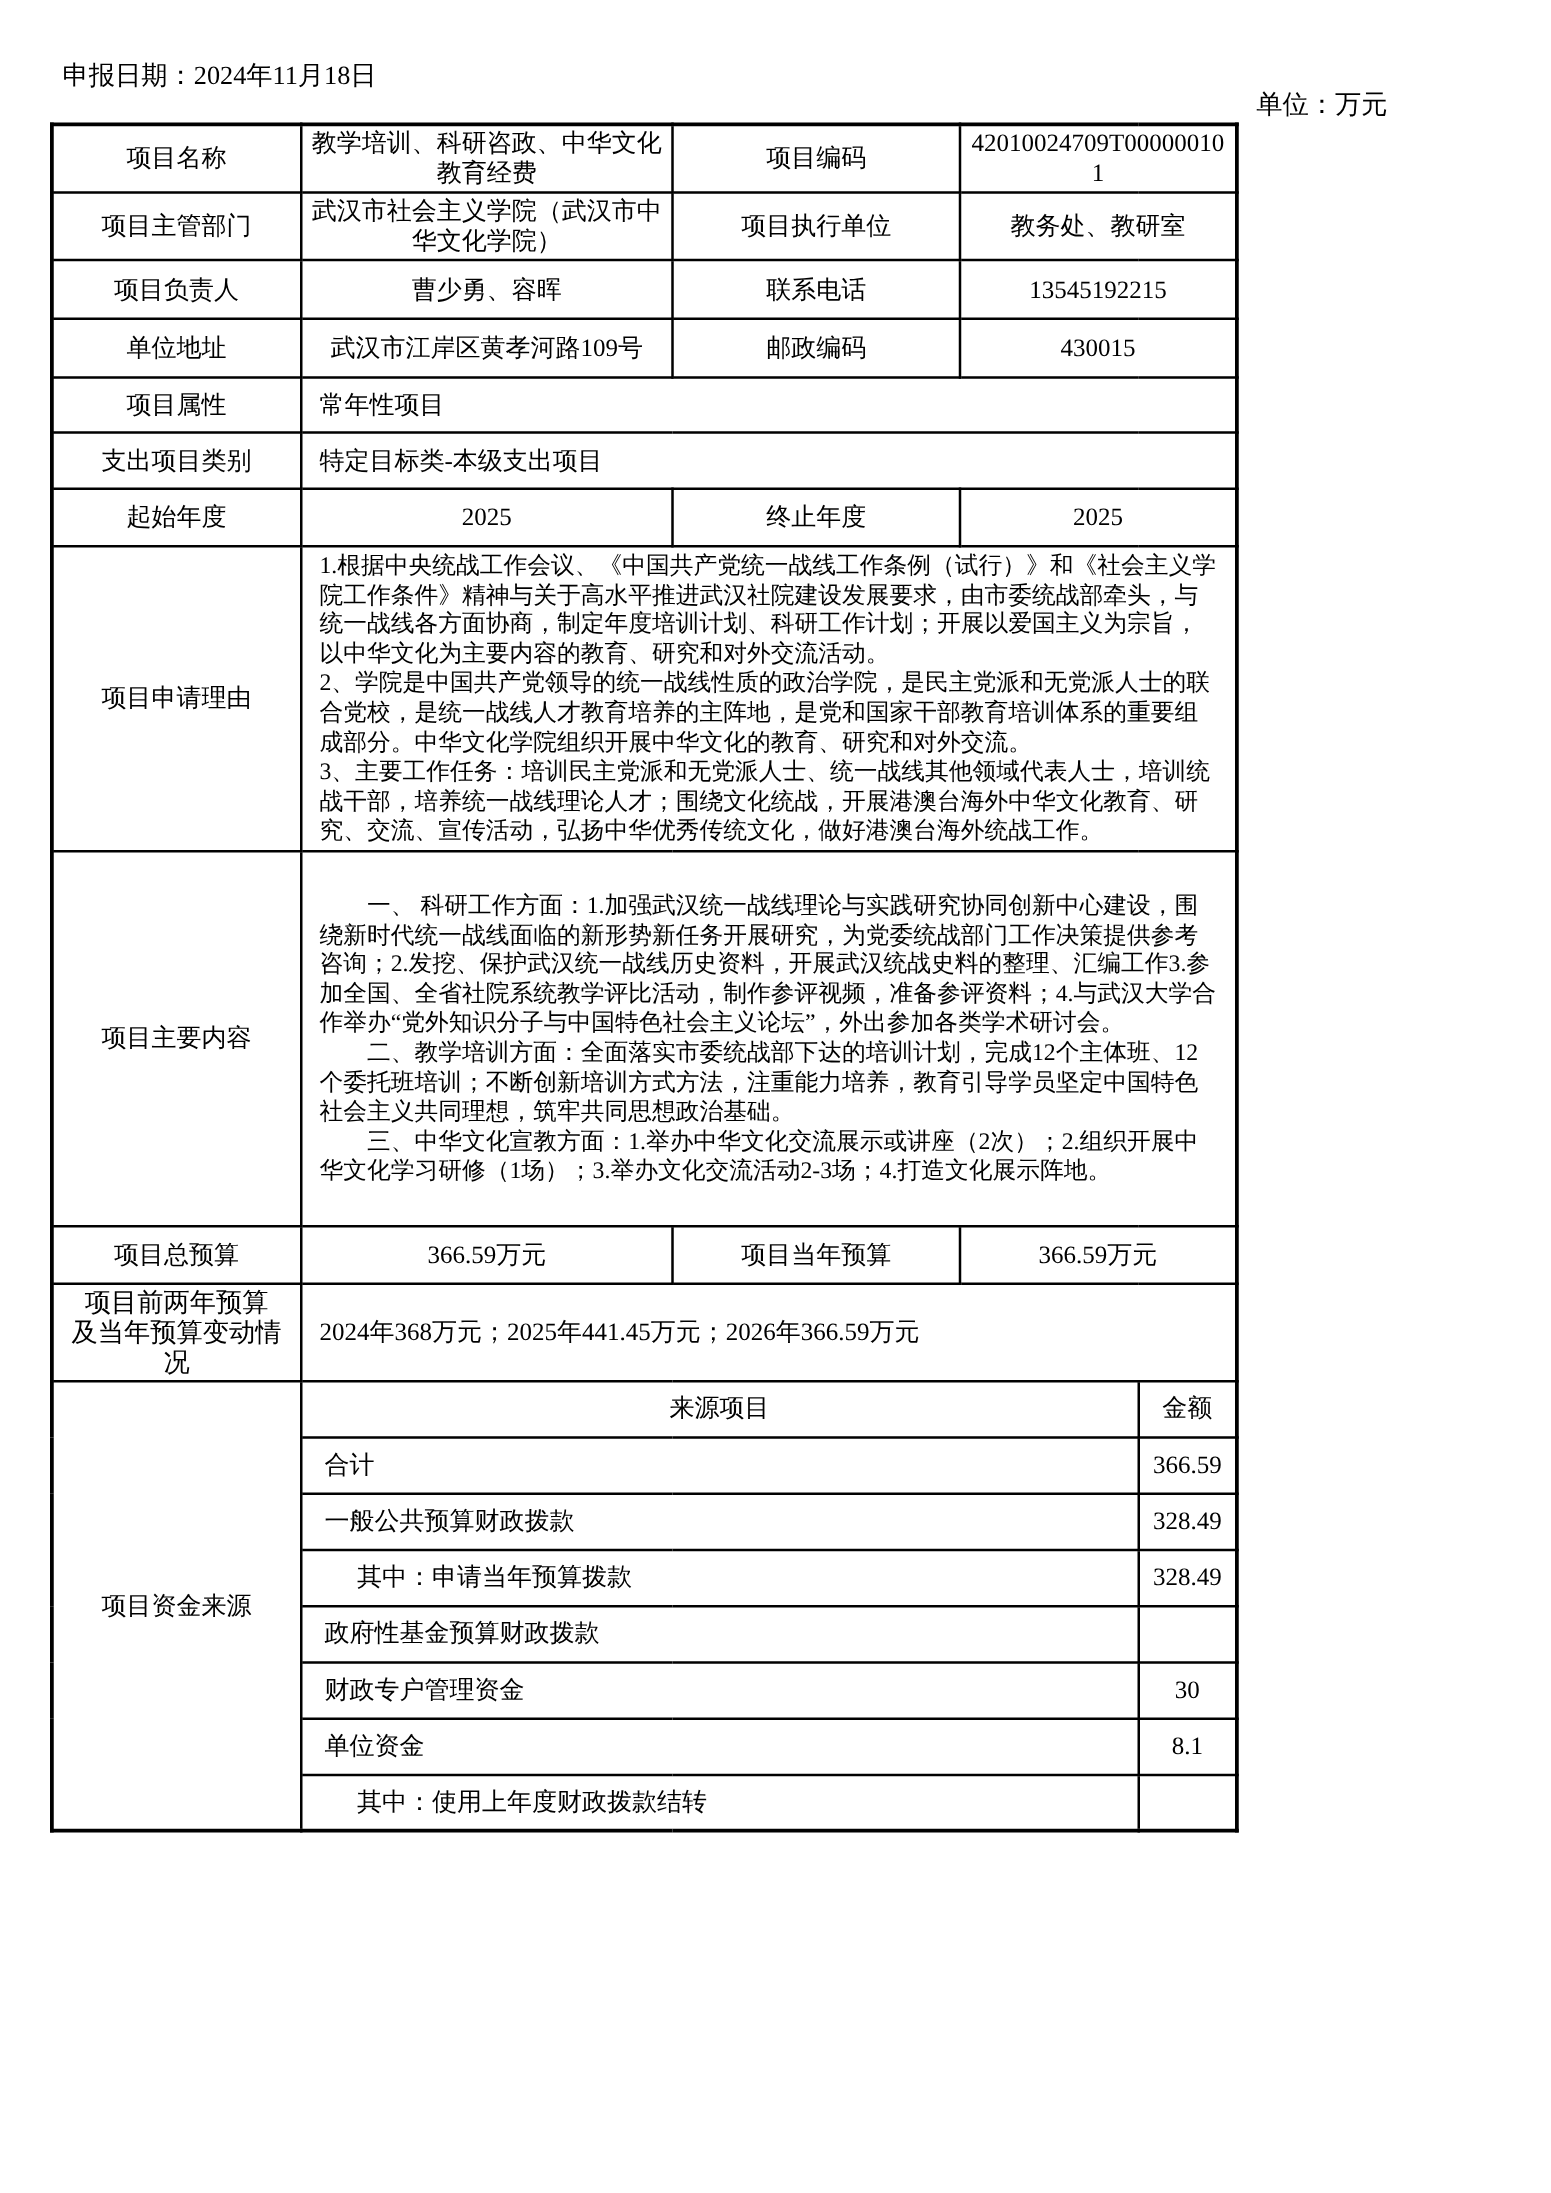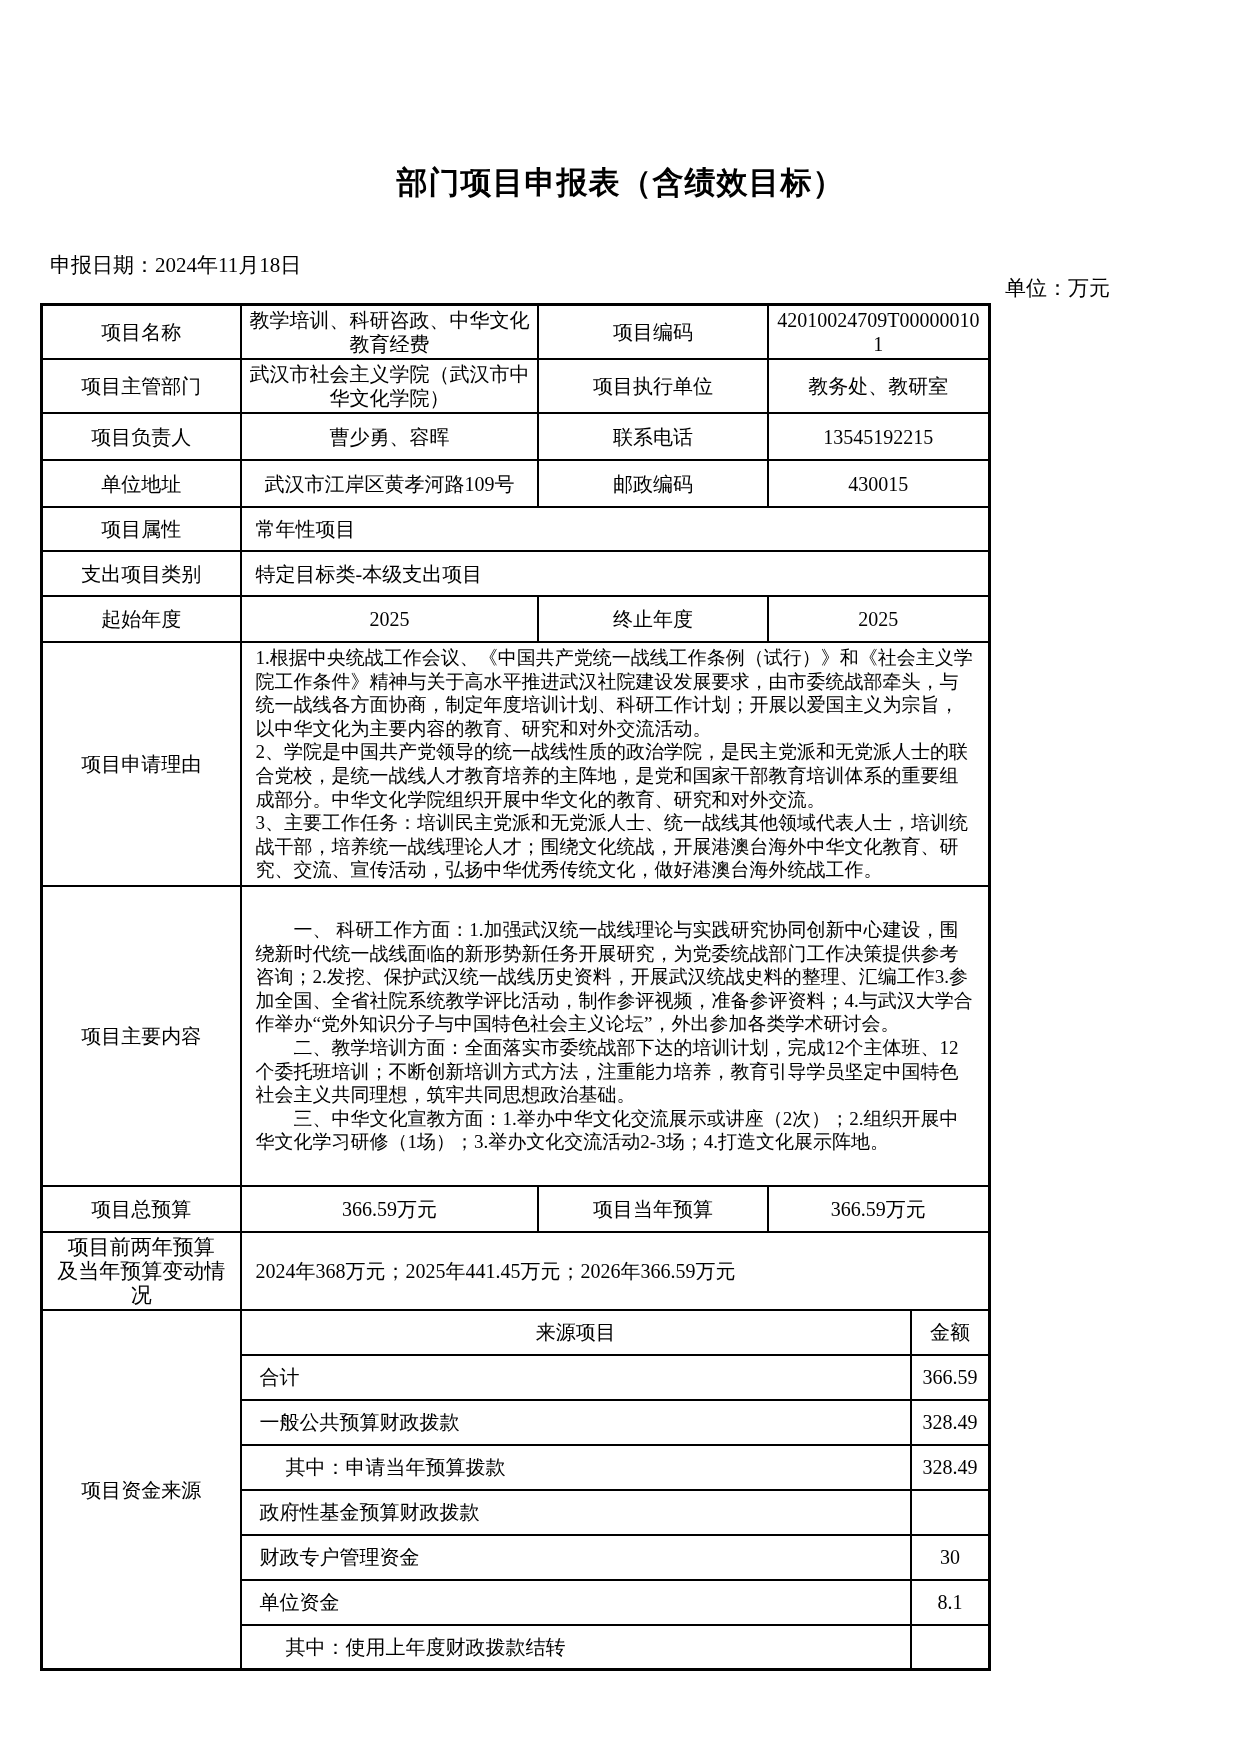--- a/index.html
+++ b/index.html
@@ -68,21 +68,20 @@
   tr.h-reason{height:242px;}
   tr.h-content{height:300px;}
   tr.h-prev{height:78px;}
   tr.h-fund{height:45px;}
 </style>
 </head>
 <body>
 
 <div class="page">
 
-  <div class="doc-title">部门项目申报表（含绩效目标）</div>
 
   <div class="meta-row">
     <span class="meta-left">申报日期：2024年11月18日</span>
     <span class="meta-right">单位：万元</span>
   </div>
 
   <table class="form">
     <colgroup>
       <col style="width:21%">
       <col style="width:31.4%">

